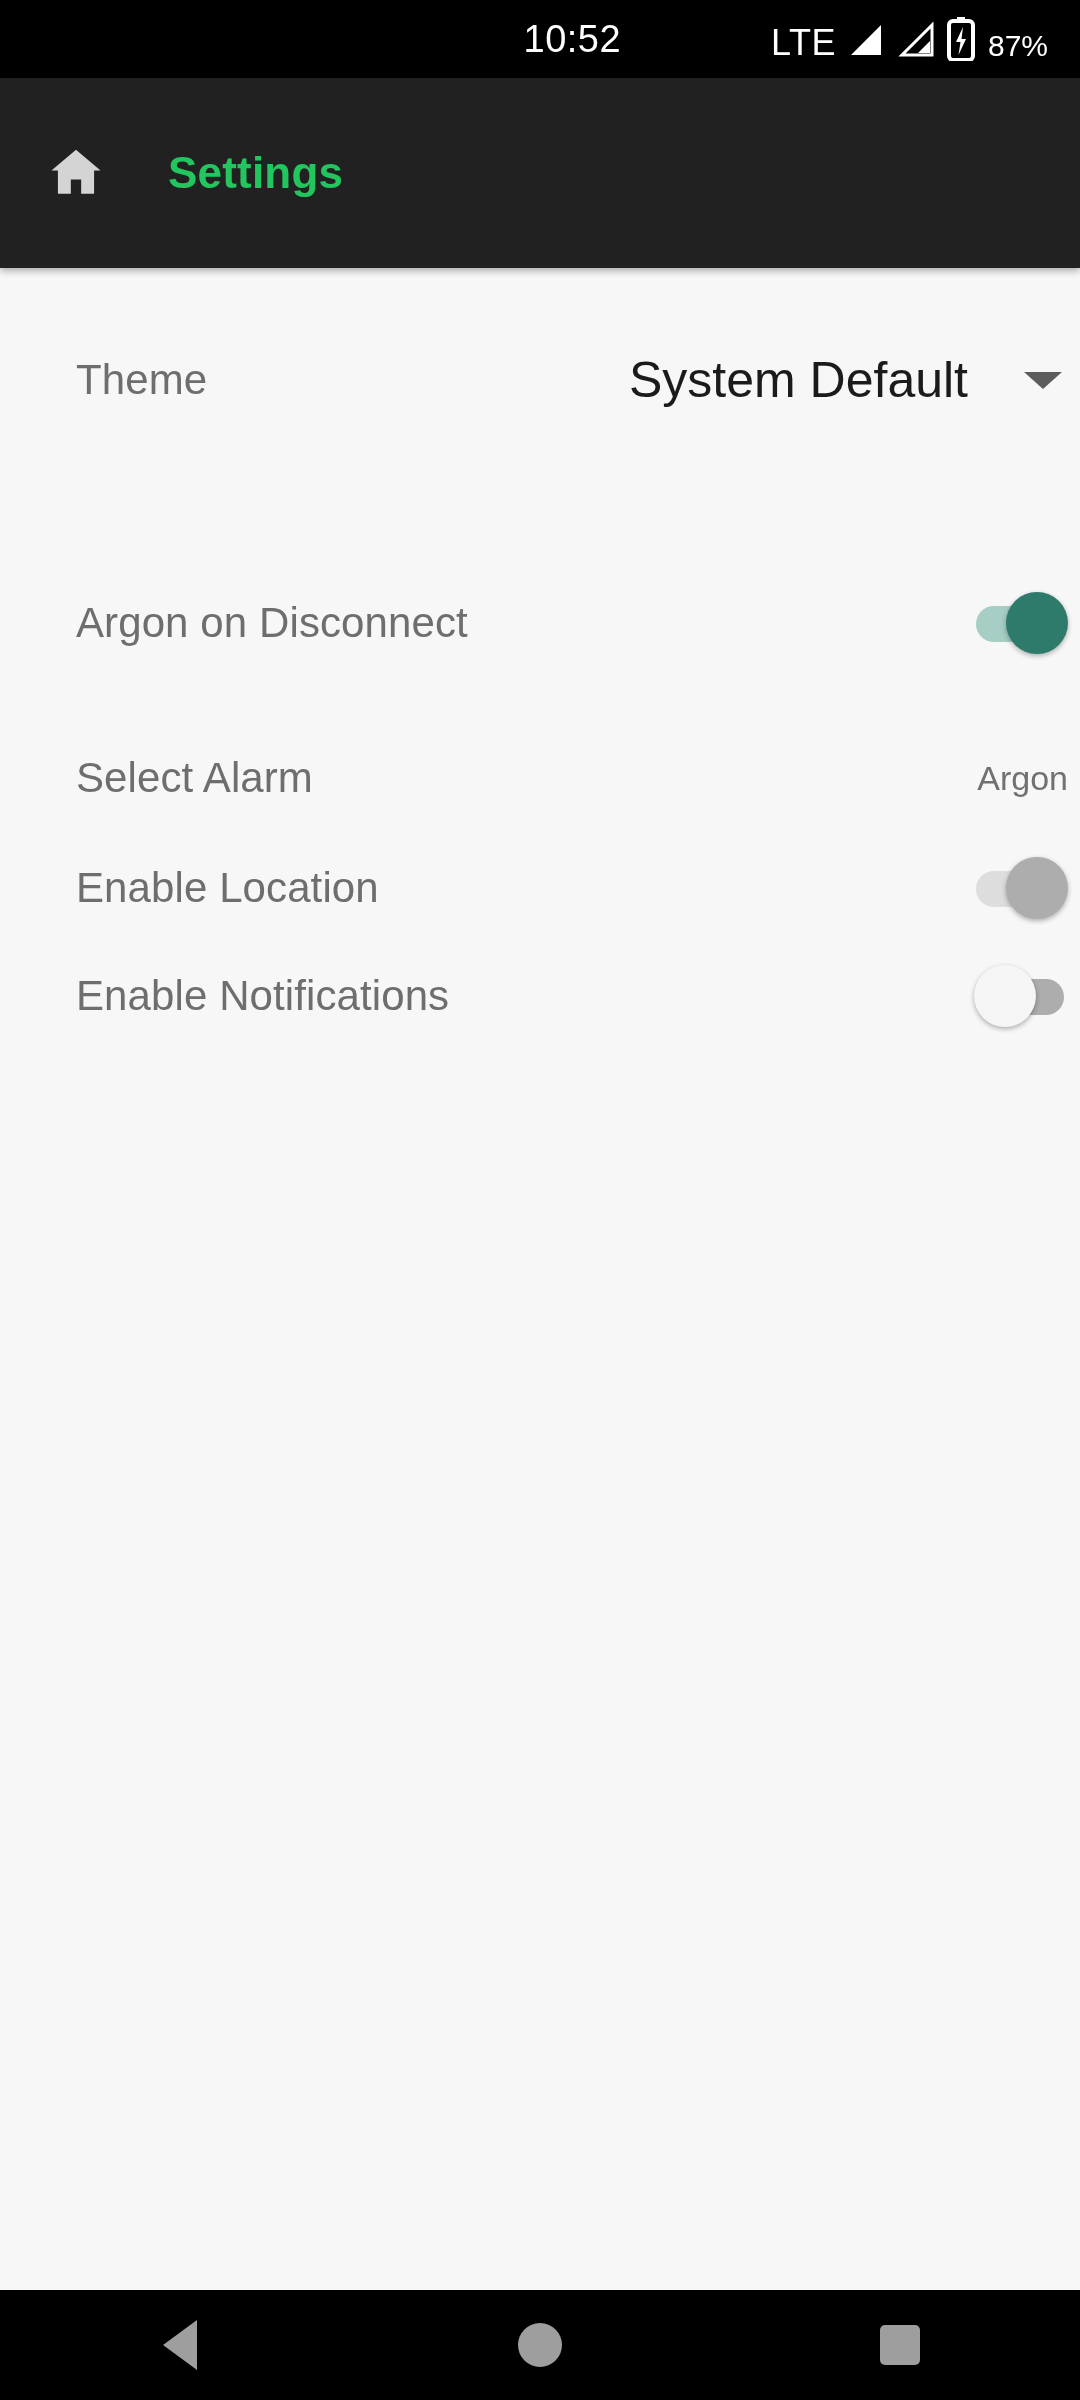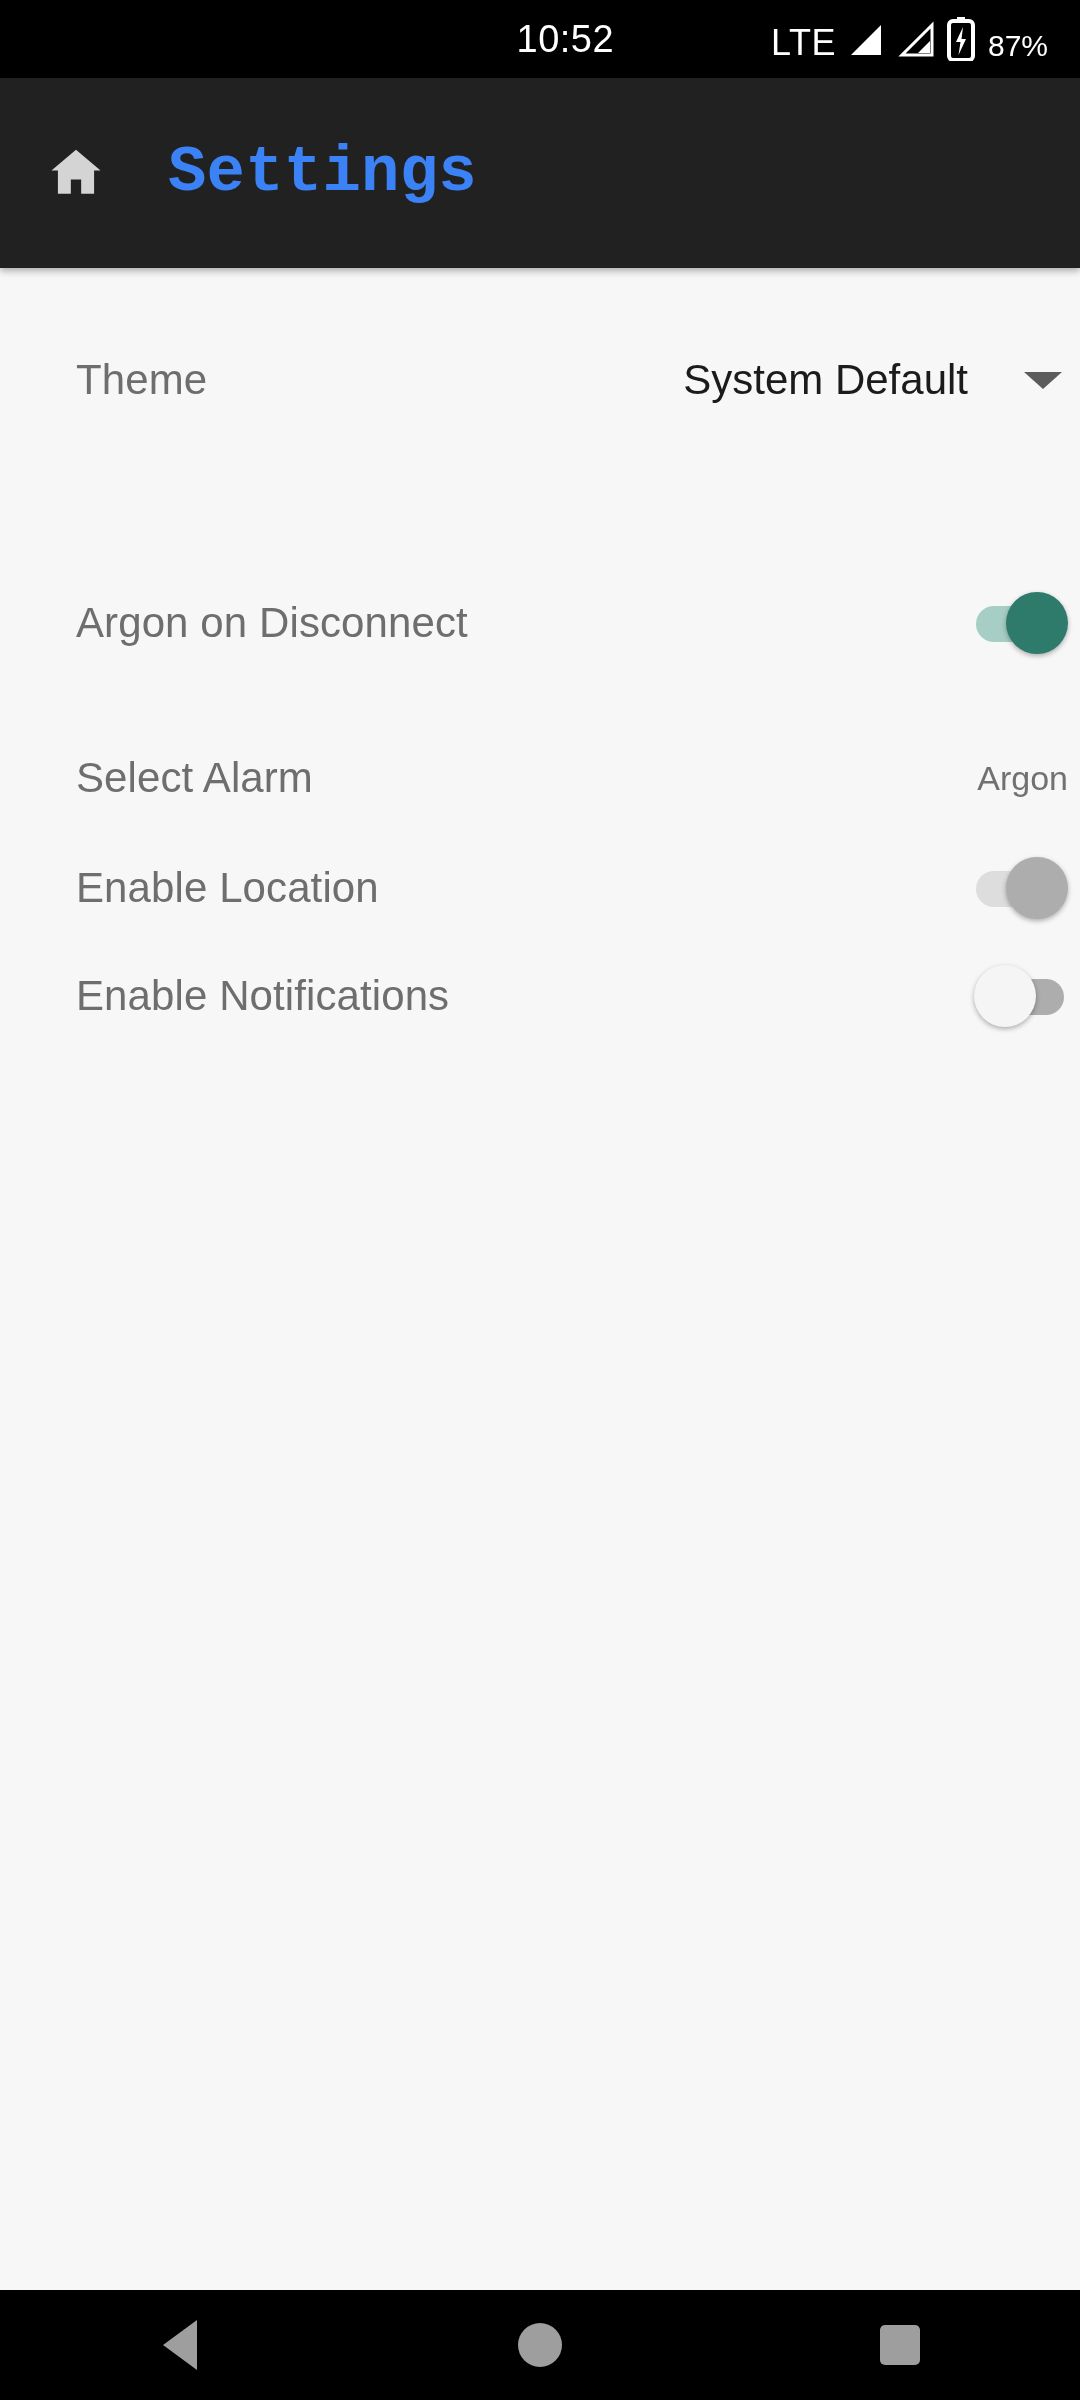--- a/index.html
+++ b/index.html
@@ -24,21 +24,20 @@
     position: absolute;
     left: 0; top: 0;
     width: 1080px;
     height: 78px;
     background: #000000;
     display: flex;
     align-items: center;
     justify-content: flex-end;
     box-sizing: border-box;
     padding-right: 32px;
-    gap: 7px;
   }
   .status-clock {
     color: #ffffff;
     font-size: 38px;
     letter-spacing: 0.5px;
     margin-right: 150px;
     line-height: 1;
   }
   .status-right {
     display: flex;
@@ -76,26 +75,25 @@
   .home-btn {
     width: 96px;
     height: 96px;
     margin-left: 28px;
     display: flex;
     align-items: center;
     justify-content: center;
     border-radius: 50%;
   }
   .app-title {
-    color: #3b82f6;
-    font-size: 64px;
+    color: #22c55e;
+    font-size: 44px;
     font-weight: bold;
     margin-left: 44px;
     letter-spacing: 0.2px;
-    font-family: Liberation Mono, monospace;
   }
 
   
   .content {
     position: absolute;
     left: 0; top: 268px;
     width: 1080px;
     height: 2022px;
     background: #f7f7f7;
   }
@@ -117,21 +115,21 @@
     white-space: nowrap;
   }
   .row-right {
     display: flex;
     align-items: center;
   }
 
   
   .spinner-value {
     color: #1b1b1b;
-    font-size: 42px;
+    font-size: 50px;
     white-space: nowrap;
   }
   .spinner-caret {
     width: 0; height: 0;
     border-left: 19px solid transparent;
     border-right: 19px solid transparent;
     border-top: 17px solid #5c5c5c;
     margin-left: 56px;
     margin-right: 6px;
   }

